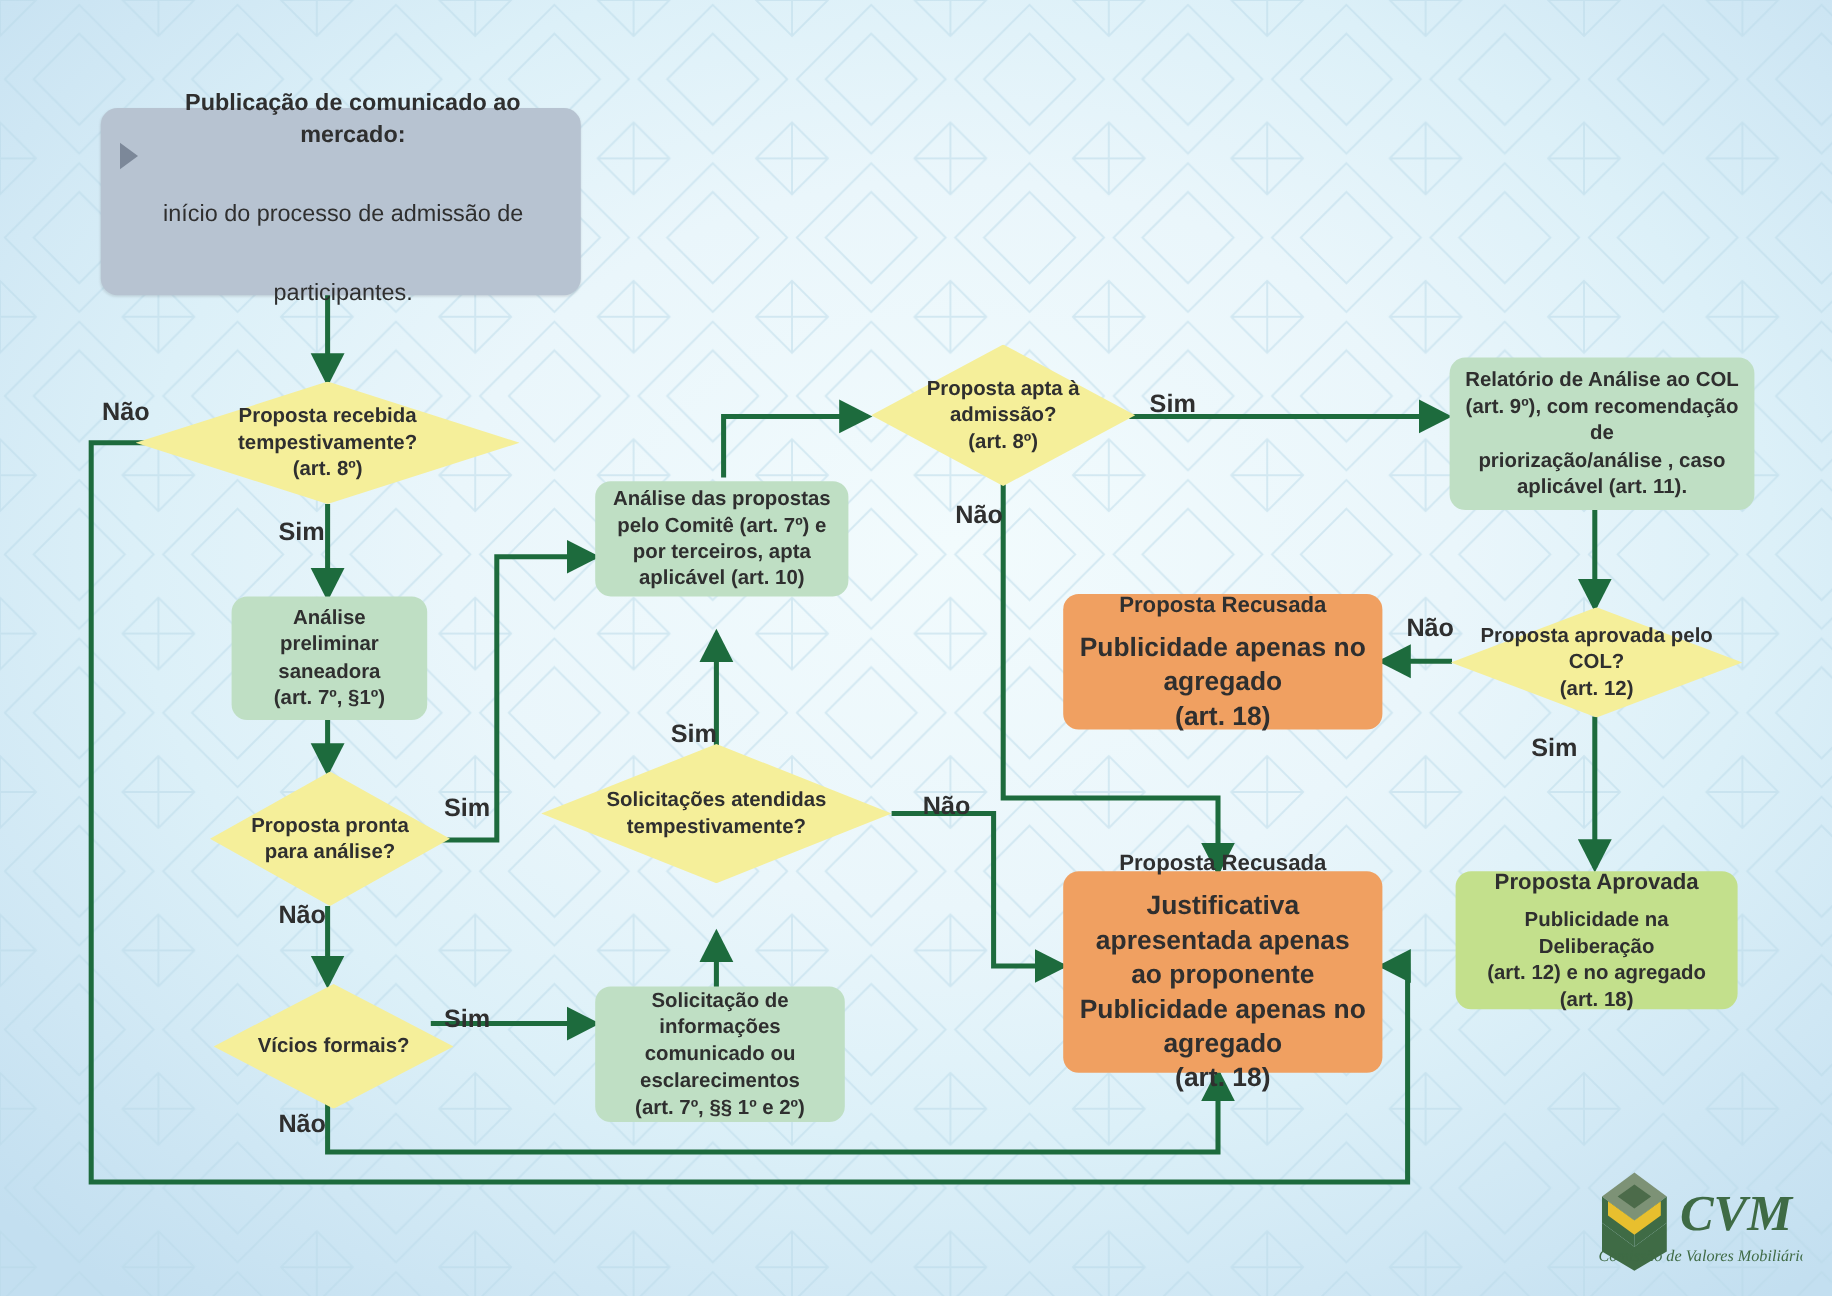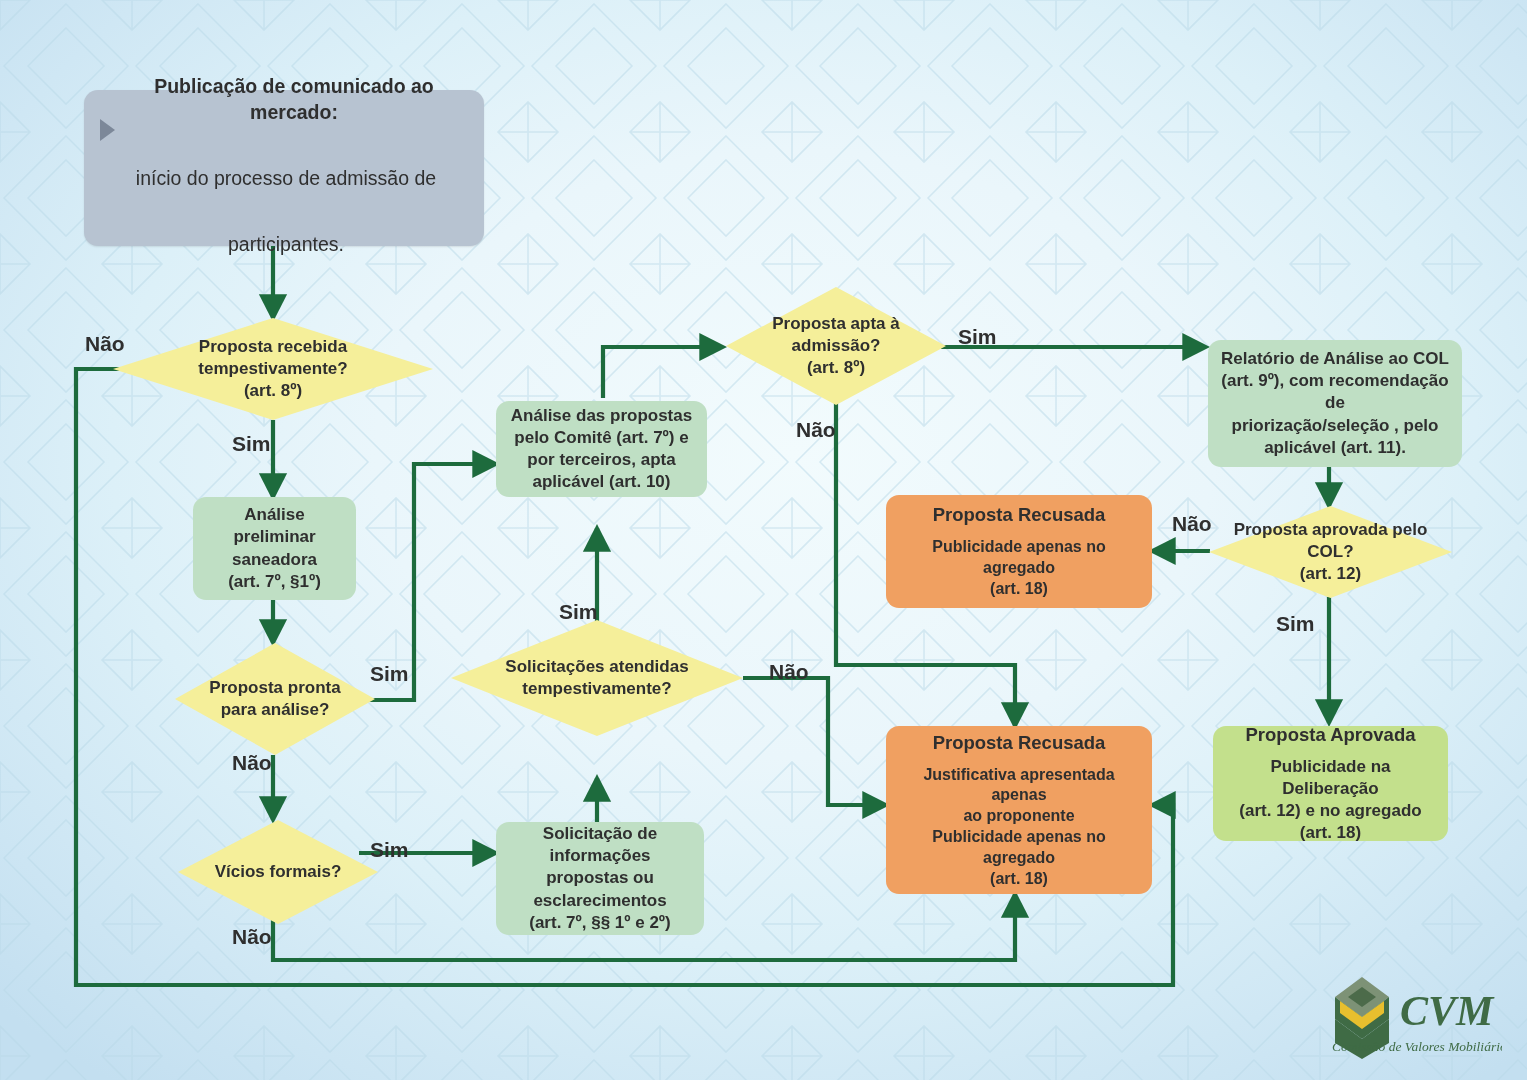--- a/index.html
+++ b/index.html
@@ -69,21 +69,21 @@
   }
   .ok .ln { font-size: 17px; font-weight: bold; }
   .ok .ln.t { font-size: 18.5px; margin-bottom: 9px; }
 
   
   .bad {
     background: #f0a061;
     border-radius: 13px;
     padding: 6px 10px;
   }
-  .bad .ln { font-size: 16px; font-weight: bold; }
+  .bad .ln { font-size: 22px; font-weight: bold; }
   .bad .ln.t { font-size: 18.5px; margin-bottom: 10px; }
   .bad .gap { height: 12px; }
 
   
   .dec { background: transparent; }
   .dec .dia {
     position: absolute; inset: 0;
     background: #f5ef9a;
     clip-path: polygon(50% 0%, 100% 50%, 50% 100%, 0% 50%);
   }
@@ -204,21 +204,21 @@
 
   <div class="node dec" style="left:178px; top:820px; width:200px; height:104px;">
     <span class="dia"></span>
     <span class="txt">
       <span class="ln">Vícios formais?</span>
     </span>
   </div>
 
   <div class="node proc" style="left:496px; top:822px; width:208px; height:113px;">
     <span class="ln">Solicitação de informações</span>
-    <span class="ln">propostas ou</span>
+    <span class="ln">comunicado ou</span>
     <span class="ln">esclarecimentos</span>
     <span class="ln">(art. 7º, §§ 1º e 2º)</span>
   </div>
 
   <div class="node dec" style="left:451px; top:620px; width:292px; height:116px;">
     <span class="dia"></span>
     <span class="txt">
       <span class="ln">Solicitações atendidas</span>
       <span class="ln">tempestivamente?</span>
     </span>
@@ -233,24 +233,24 @@
 
   <div class="node dec" style="left:726px; top:287px; width:220px; height:118px;">
     <span class="dia"></span>
     <span class="txt">
       <span class="ln">Proposta apta à</span>
       <span class="ln">admissão?</span>
       <span class="ln">(art. 8º)</span>
     </span>
   </div>
 
-  <div class="node proc" style="left:1208px; top:298px; width:254px; height:127px;margin-top:42px;">
+  <div class="node proc" style="left:1208px; top:298px; width:254px; height:127px;">
     <span class="ln">Relatório de Análise ao COL</span>
     <span class="ln">(art. 9º), com recomendação de</span>
-    <span class="ln">priorização/seleção , pelo</span>
+    <span class="ln">priorização/análise , caso</span>
     <span class="ln">aplicável (art. 11).</span>
   </div>
 
   <div class="node dec" style="left:1209px; top:506px; width:243px; height:92px;">
     <span class="dia"></span>
     <span class="txt" style="width:92%;">
       <span class="ln">Proposta aprovada pelo COL?</span>
       <span class="ln">(art. 12)</span>
     </span>
   </div>

